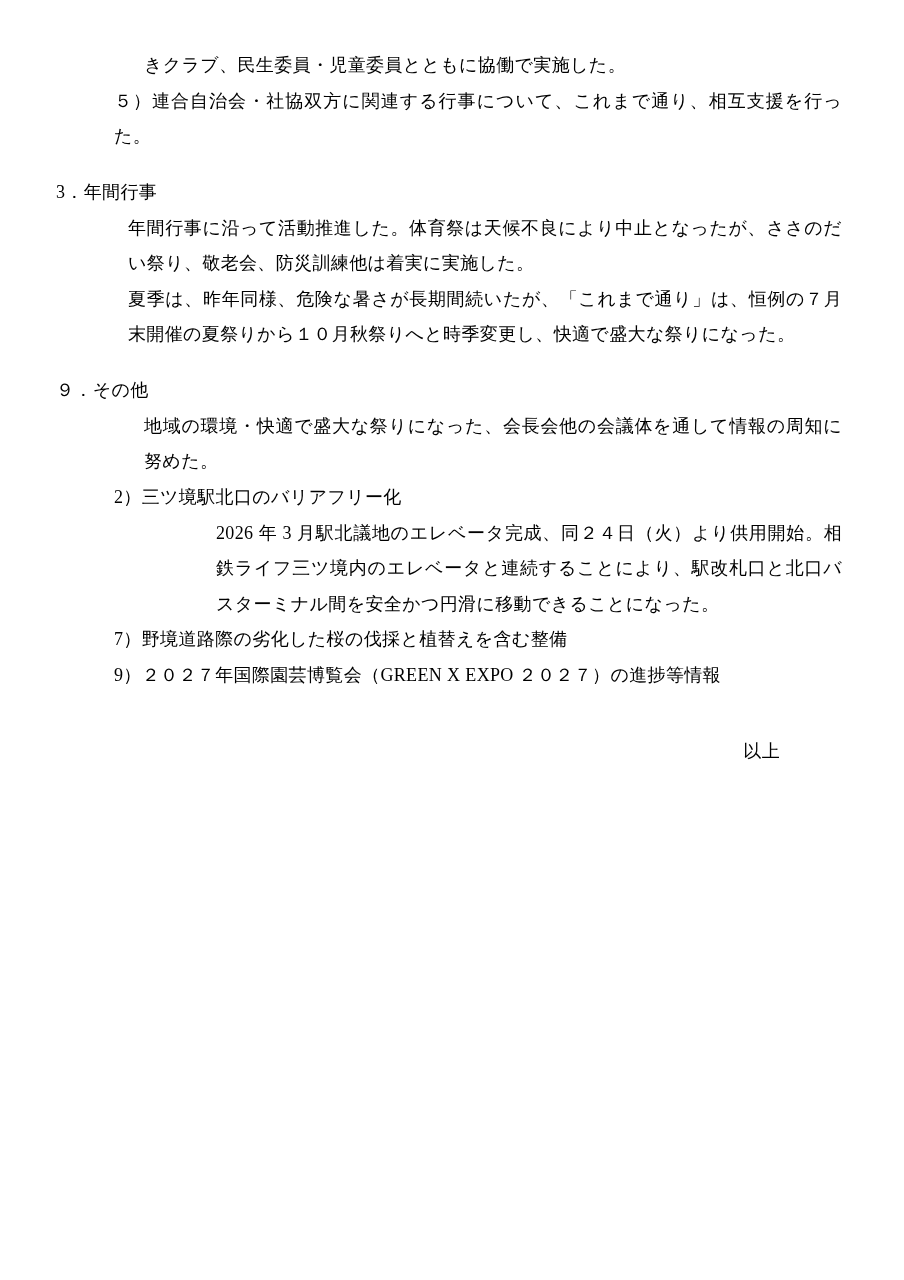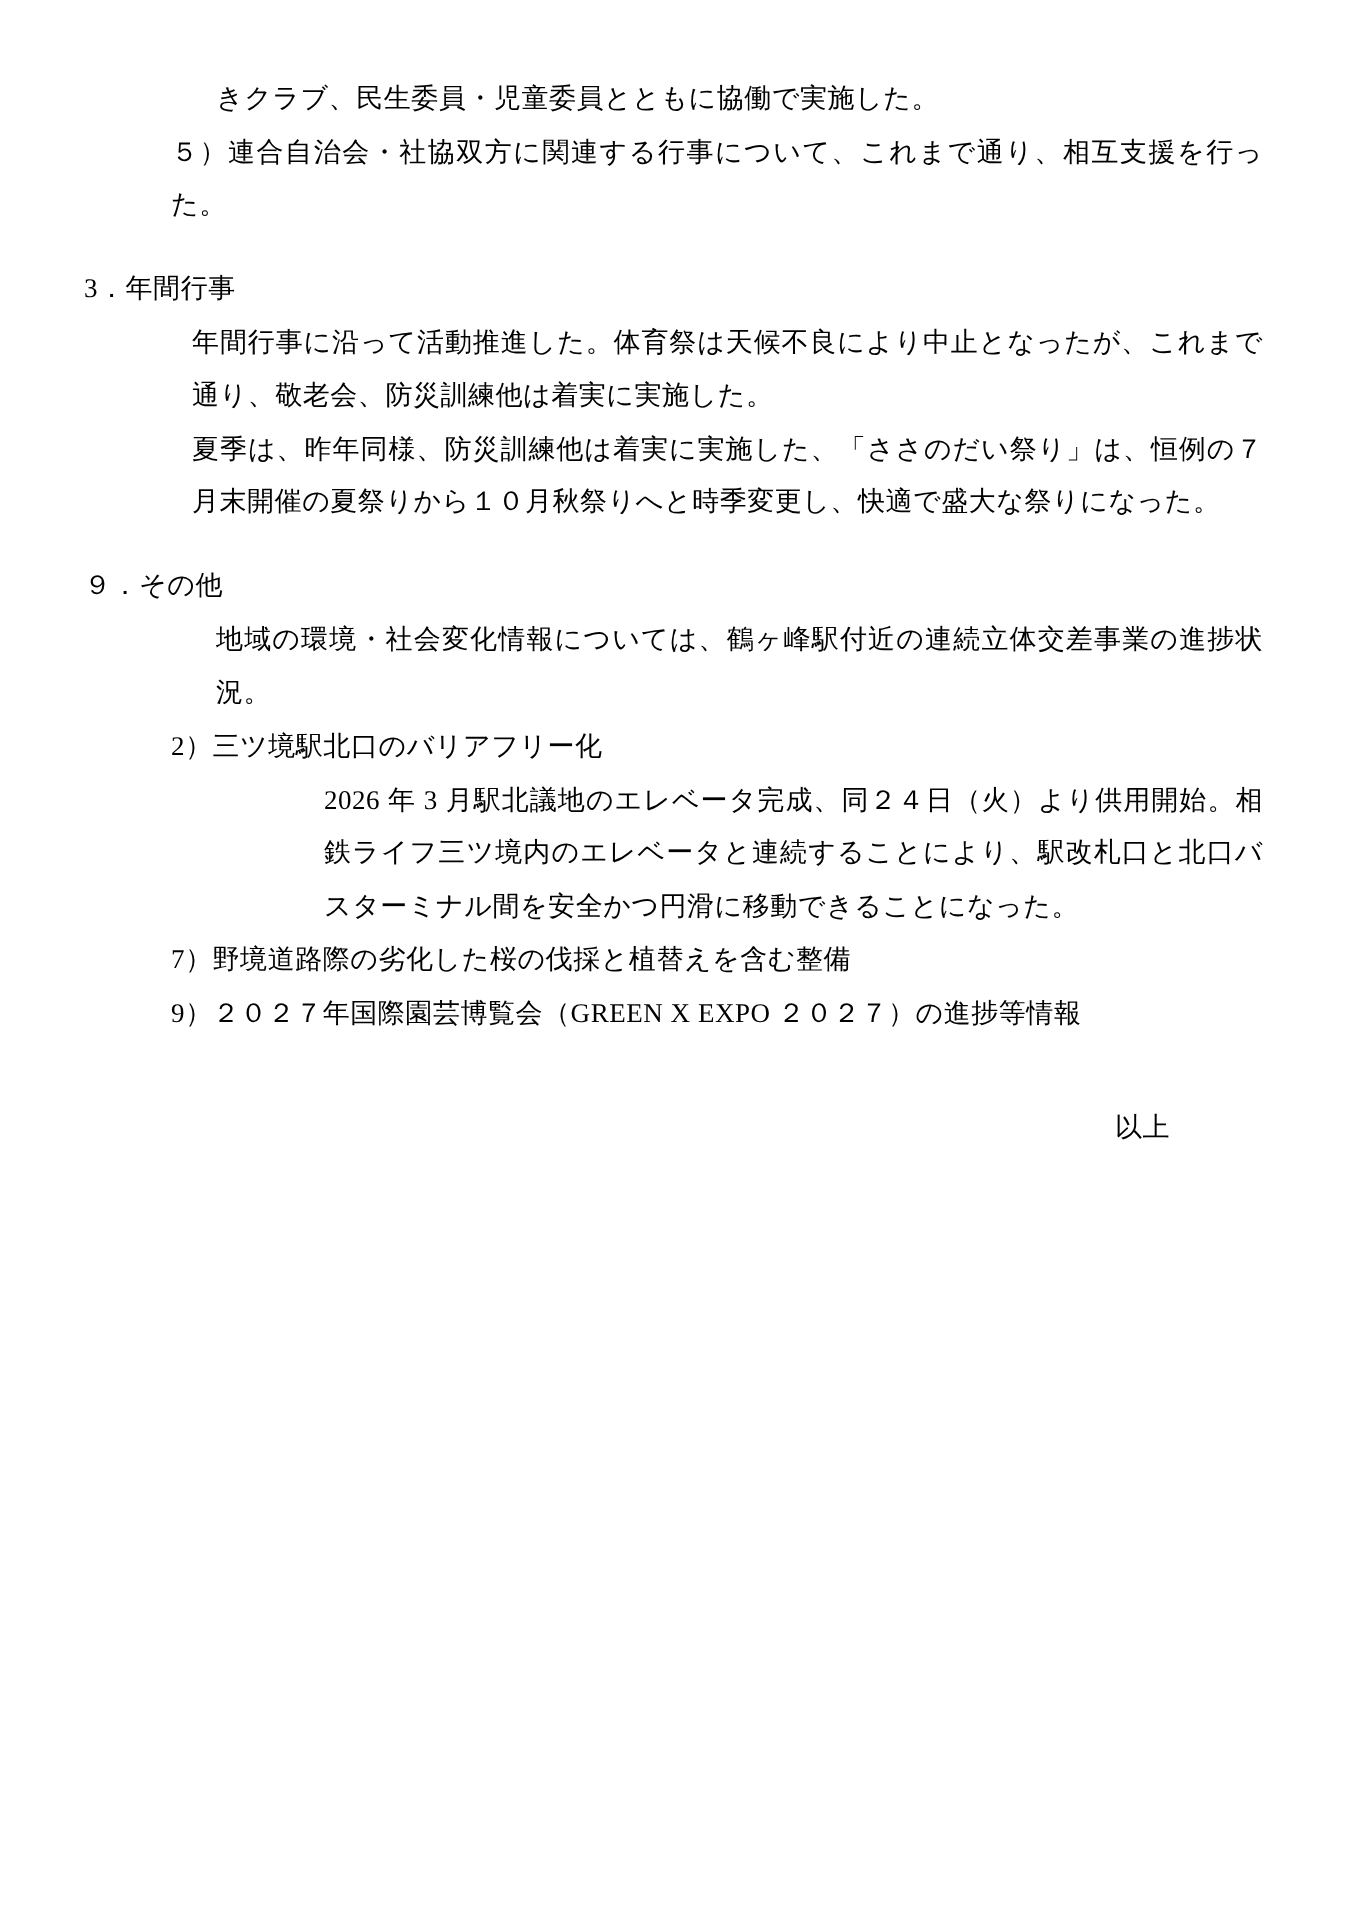--- a/index.html
+++ b/index.html
@@ -57,27 +57,27 @@
 
 <div class="page">
   <div class="doc-body">
 
     <p class="para ind-3">きクラブ、民生委員・児童委員とともに協働で実施した。</p>
     <p class="para ind-2">５）連合自治会・社協双方に関連する行事について、これまで通り、相互支援を行った。</p>
 
     <div class="gap-md"></div>
 
     <p class="para sec-head">3．年間行事</p>
-    <p class="para ind-1">年間行事に沿って活動推進した。体育祭は天候不良により中止となったが、これまで通り、敬老会、防災訓練他は着実に実施した。</p>
-    <p class="para ind-1">夏季は、昨年同様、防災訓練他は着実に実施した、「ささのだい祭り」は、恒例の７月末開催の夏祭りから１０月秋祭りへと時季変更し、快適で盛大な祭りになった。</p>
+    <p class="para ind-1">年間行事に沿って活動推進した。体育祭は天候不良により中止となったが、ささのだい祭り、敬老会、防災訓練他は着実に実施した。</p>
+    <p class="para ind-1">夏季は、昨年同様、危険な暑さが長期間続いたが、「これまで通り」は、恒例の７月末開催の夏祭りから１０月秋祭りへと時季変更し、快適で盛大な祭りになった。</p>
 
     <div class="gap-md"></div>
 
     <p class="para sec-head">９．その他</p>
-    <p class="para ind-3">地域の環境・社会変化情報については、鶴ヶ峰駅付近の連続立体交差事業の進捗状況。</p>
+    <p class="para ind-3">地域の環境・快適で盛大な祭りになった、会長会他の会議体を通して情報の周知に努めた。</p>
 
     <p class="para ind-2">2）三ツ境駅北口のバリアフリー化</p>
     <p class="para ind-4">2026 年 3 月駅北議地のエレベータ完成、同２４日（火）より供用開始。相鉄ライフ三ツ境内のエレベータと連続することにより、駅改札口と北口バスターミナル間を安全かつ円滑に移動できることになった。</p>
 
     <p class="para ind-2">7）野境道路際の劣化した桜の伐採と植替えを含む整備</p>
     <p class="para ind-2">9）２０２７年国際園芸博覧会（GREEN X EXPO ２０２７）の進捗等情報</p>
 
     <div class="gap-lg"></div>
 
     <p class="closing">以上</p>

